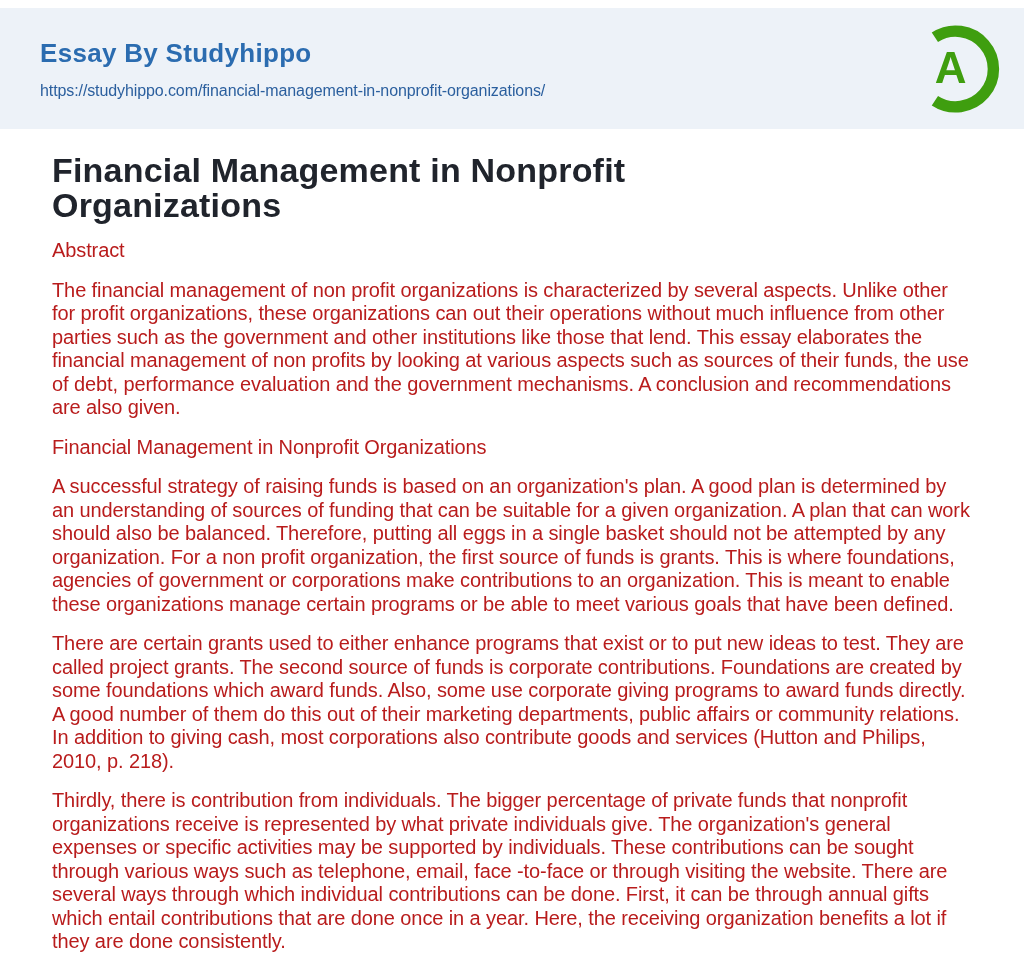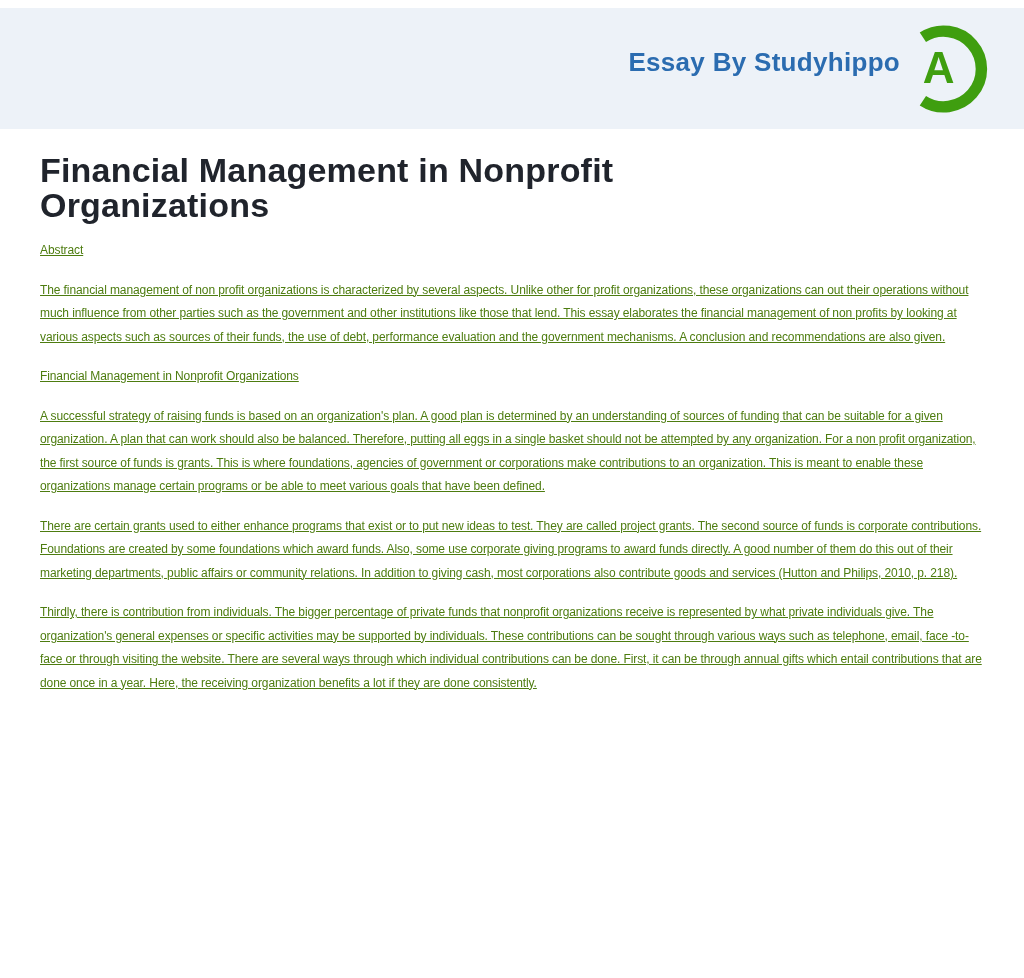--- a/index.html
+++ b/index.html
@@ -9,64 +9,64 @@
     height: 978px;
     overflow: hidden;
     font-family: "Liberation Sans", sans-serif;
   }
   .page-header {
     margin-top: 8px;
     height: 121px;
     background: #edf2f8;
     display: flex;
     align-items: center;
-    justify-content: flex-end;
-    padding: 0 36px 0 40px;
+    justify-content: space-between;
+    padding: 0 24px 0 40px;
   }
   .site-title {
     color: #2b6cb0;
     font-size: 26px;
     font-weight: 700;
     letter-spacing: 0.3px;
     margin-bottom: 13px;
     cursor: pointer;
   }
   .site-url {
     color: #2b5f9e;
     font-size: 16px;
     letter-spacing: -0.1px;
     cursor: pointer;
   }
   .logo { width: 88px; height: 92px; cursor: pointer; }
   .logo svg { display: block; }
-  .content { padding: 0 40px; }
+  .content { padding: 0 52px; }
   h1.article-title {
     color: #20242c;
     font-size: 34px;
     line-height: 35px;
     font-weight: 700;
     letter-spacing: 0.2px;
     max-width: 760px;
     margin: 24px 0 16px 0;
   }
   .para {
-    color: #4d7c0f;
-    font-size: 12px;
+    color: #b91c1c;
+    font-size: 20px;
     line-height: 23.5px;
     letter-spacing: -0.1px;
     margin: 16px 0;
-    text-decoration: underline;
   }
 </style>
 </head>
 <body>
 
 <header class="page-header">
   <div>
     <div class="site-title">Essay By Studyhippo</div>
+    <div class="site-url">https://studyhippo.com/financial-management-in-nonprofit-organizations/</div>
   </div>
   <div class="logo">
     <svg width="88" height="92" viewBox="0 0 100 100">
       <path d="M 26 14 A 43 43 0 1 1 26 86" fill="none" stroke="#3f9e0f" stroke-width="13"></path>
       <text x="44" y="66" text-anchor="middle" font-size="50" font-weight="600" fill="#3f9e0f" font-family="Liberation Sans, sans-serif">A</text>
     </svg>
   </div>
 </header>
 
 <main class="content">

